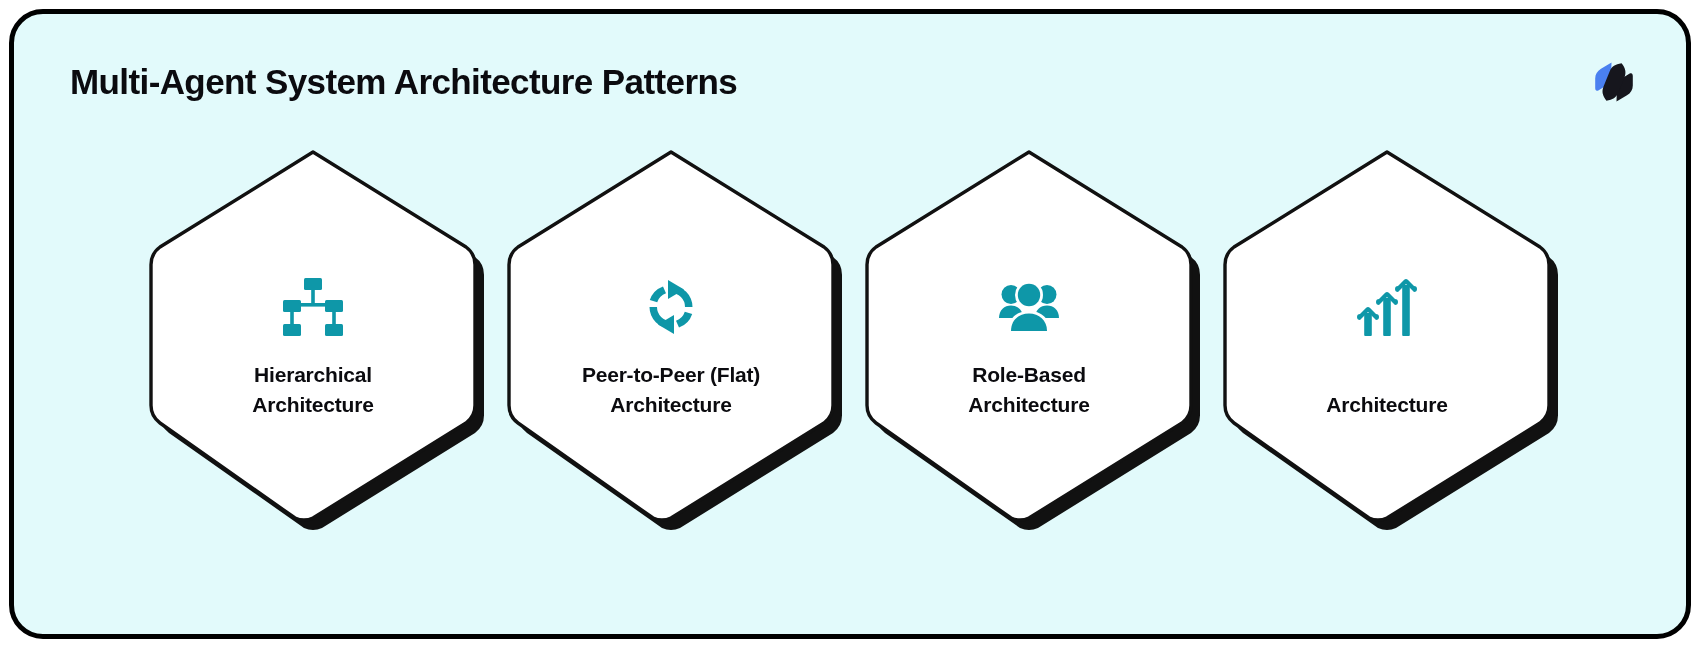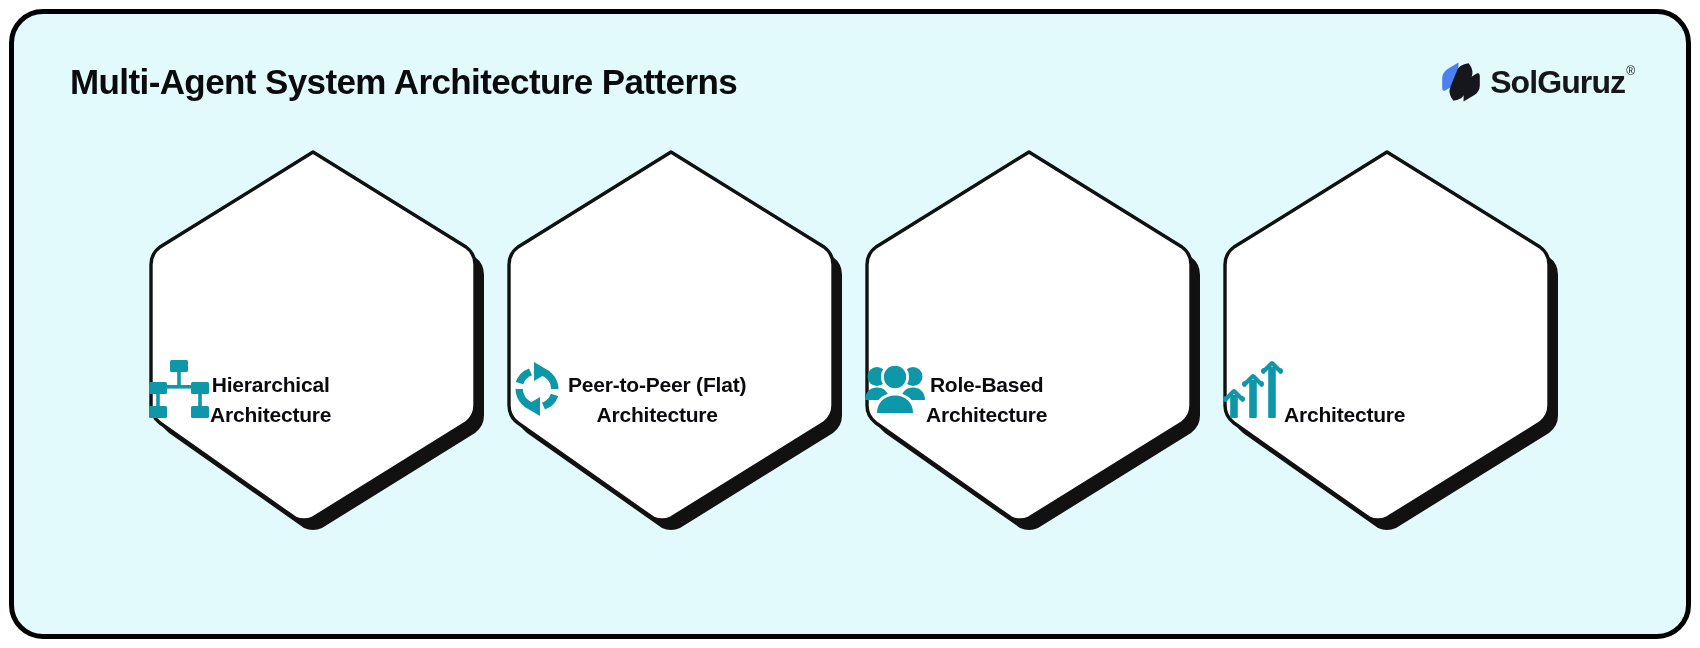--- a/index.html
+++ b/index.html
@@ -99,21 +99,21 @@
     width:330px;height:378px;
   }
   .hex-shadow{ transform:translate(9px,10px); }
   .hex-svg{ width:330px; height:378px; display:block; overflow:visible;}
 
   .hex-content{
     position:absolute;
     left:0;top:0;
     width:330px;height:378px;
     display:flex;
-    flex-direction:row;
+    flex-direction:column;
     align-items:center;
     justify-content:flex-start;
     padding-top:130px;
     box-sizing:border-box;
     pointer-events:none;
   }
   .hex-icon{
     width:62px;height:62px;
     display:flex;
     align-items:center;
@@ -142,21 +142,20 @@
       <h1 class="page-title">Multi-Agent System Architecture Patterns</h1>
 
       <div class="logo">
         <span class="logo-mark">
           <svg class="logo-mark" viewBox="0 0 40 42" xmlns="http://www.w3.org/2000/svg" aria-hidden="true">
             <path d="M17.5 1.5 L7.0 7.8 C3.2 10.1 1.2 13.4 1.2 17.6 L1.2 27.0 C1.2 29.3 2.4 30.5 4.3 29.4 L14.0 23.6 C16.0 22.4 17.0 20.6 17.0 18.3 Z" fill="#4A80F0"></path>
             <path d="M22.5 40.5 L33.0 34.2 C36.8 31.9 38.8 28.6 38.8 24.4 L38.8 15.0 C38.8 12.7 37.6 11.5 35.7 12.6 L26.0 18.4 C24.0 19.6 23.0 21.4 23.0 23.7 Z" fill="#16161D"></path>
             <path d="M20.0 0.8 C14.5 3.9 12.0 7.6 12.0 12.6 L12.0 29.4 C12.0 34.4 14.5 38.1 20.0 41.2 C25.5 38.1 28.0 34.4 28.0 29.4 L28.0 12.6 C28.0 7.6 25.5 3.9 20.0 0.8 Z" fill="#16161D" transform="rotate(22 20 21)"></path>
           </svg>
         </span>
-        <span class="logo-text"><span>SolGuruz</span><span class="logo-reg">®</span></span>
       </div>
     </div>
 
     <div class="hex-row">
 
       <div class="hex-card">
         <div class="hex-shadow">
           <svg class="hex-svg" viewBox="0 0 330 378" xmlns="http://www.w3.org/2000/svg" aria-hidden="true">
             <path d="M165 6 L318 101 A22 22 0 0 1 327 119 L327 259 A22 22 0 0 1 318 277 L165 372 A22 22 0 0 1 147 372 L12 277 A22 22 0 0 1 3 259 L3 119 A22 22 0 0 1 12 101 Z" fill="#111111"></path>
           </svg>

